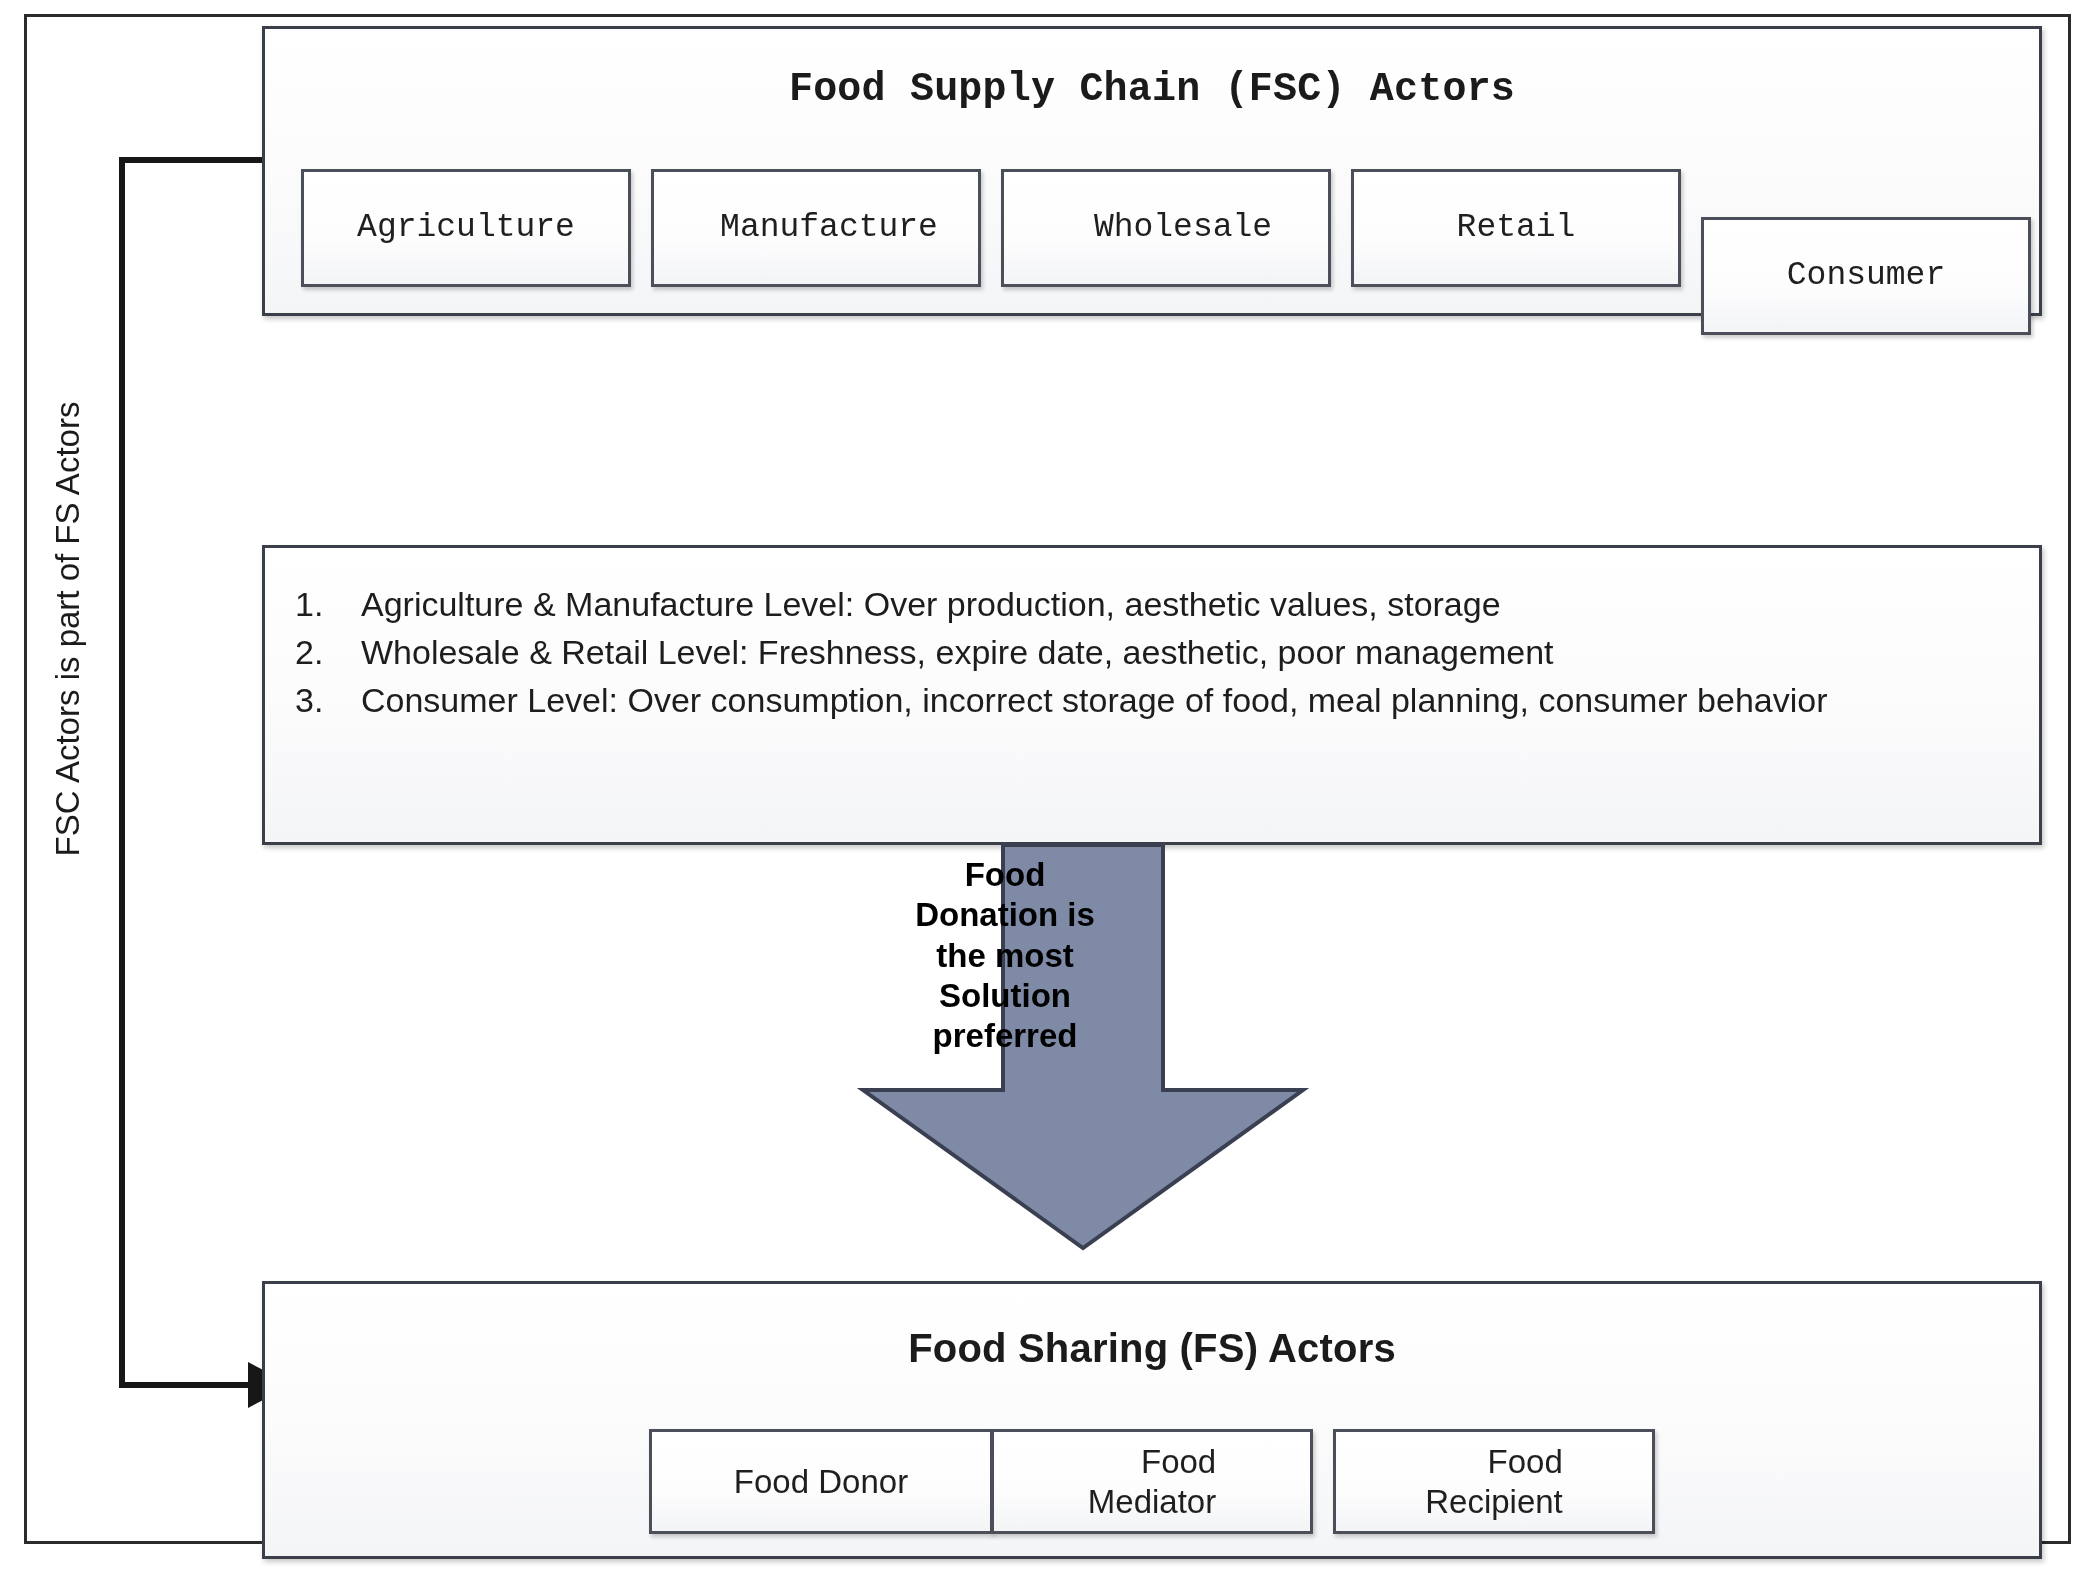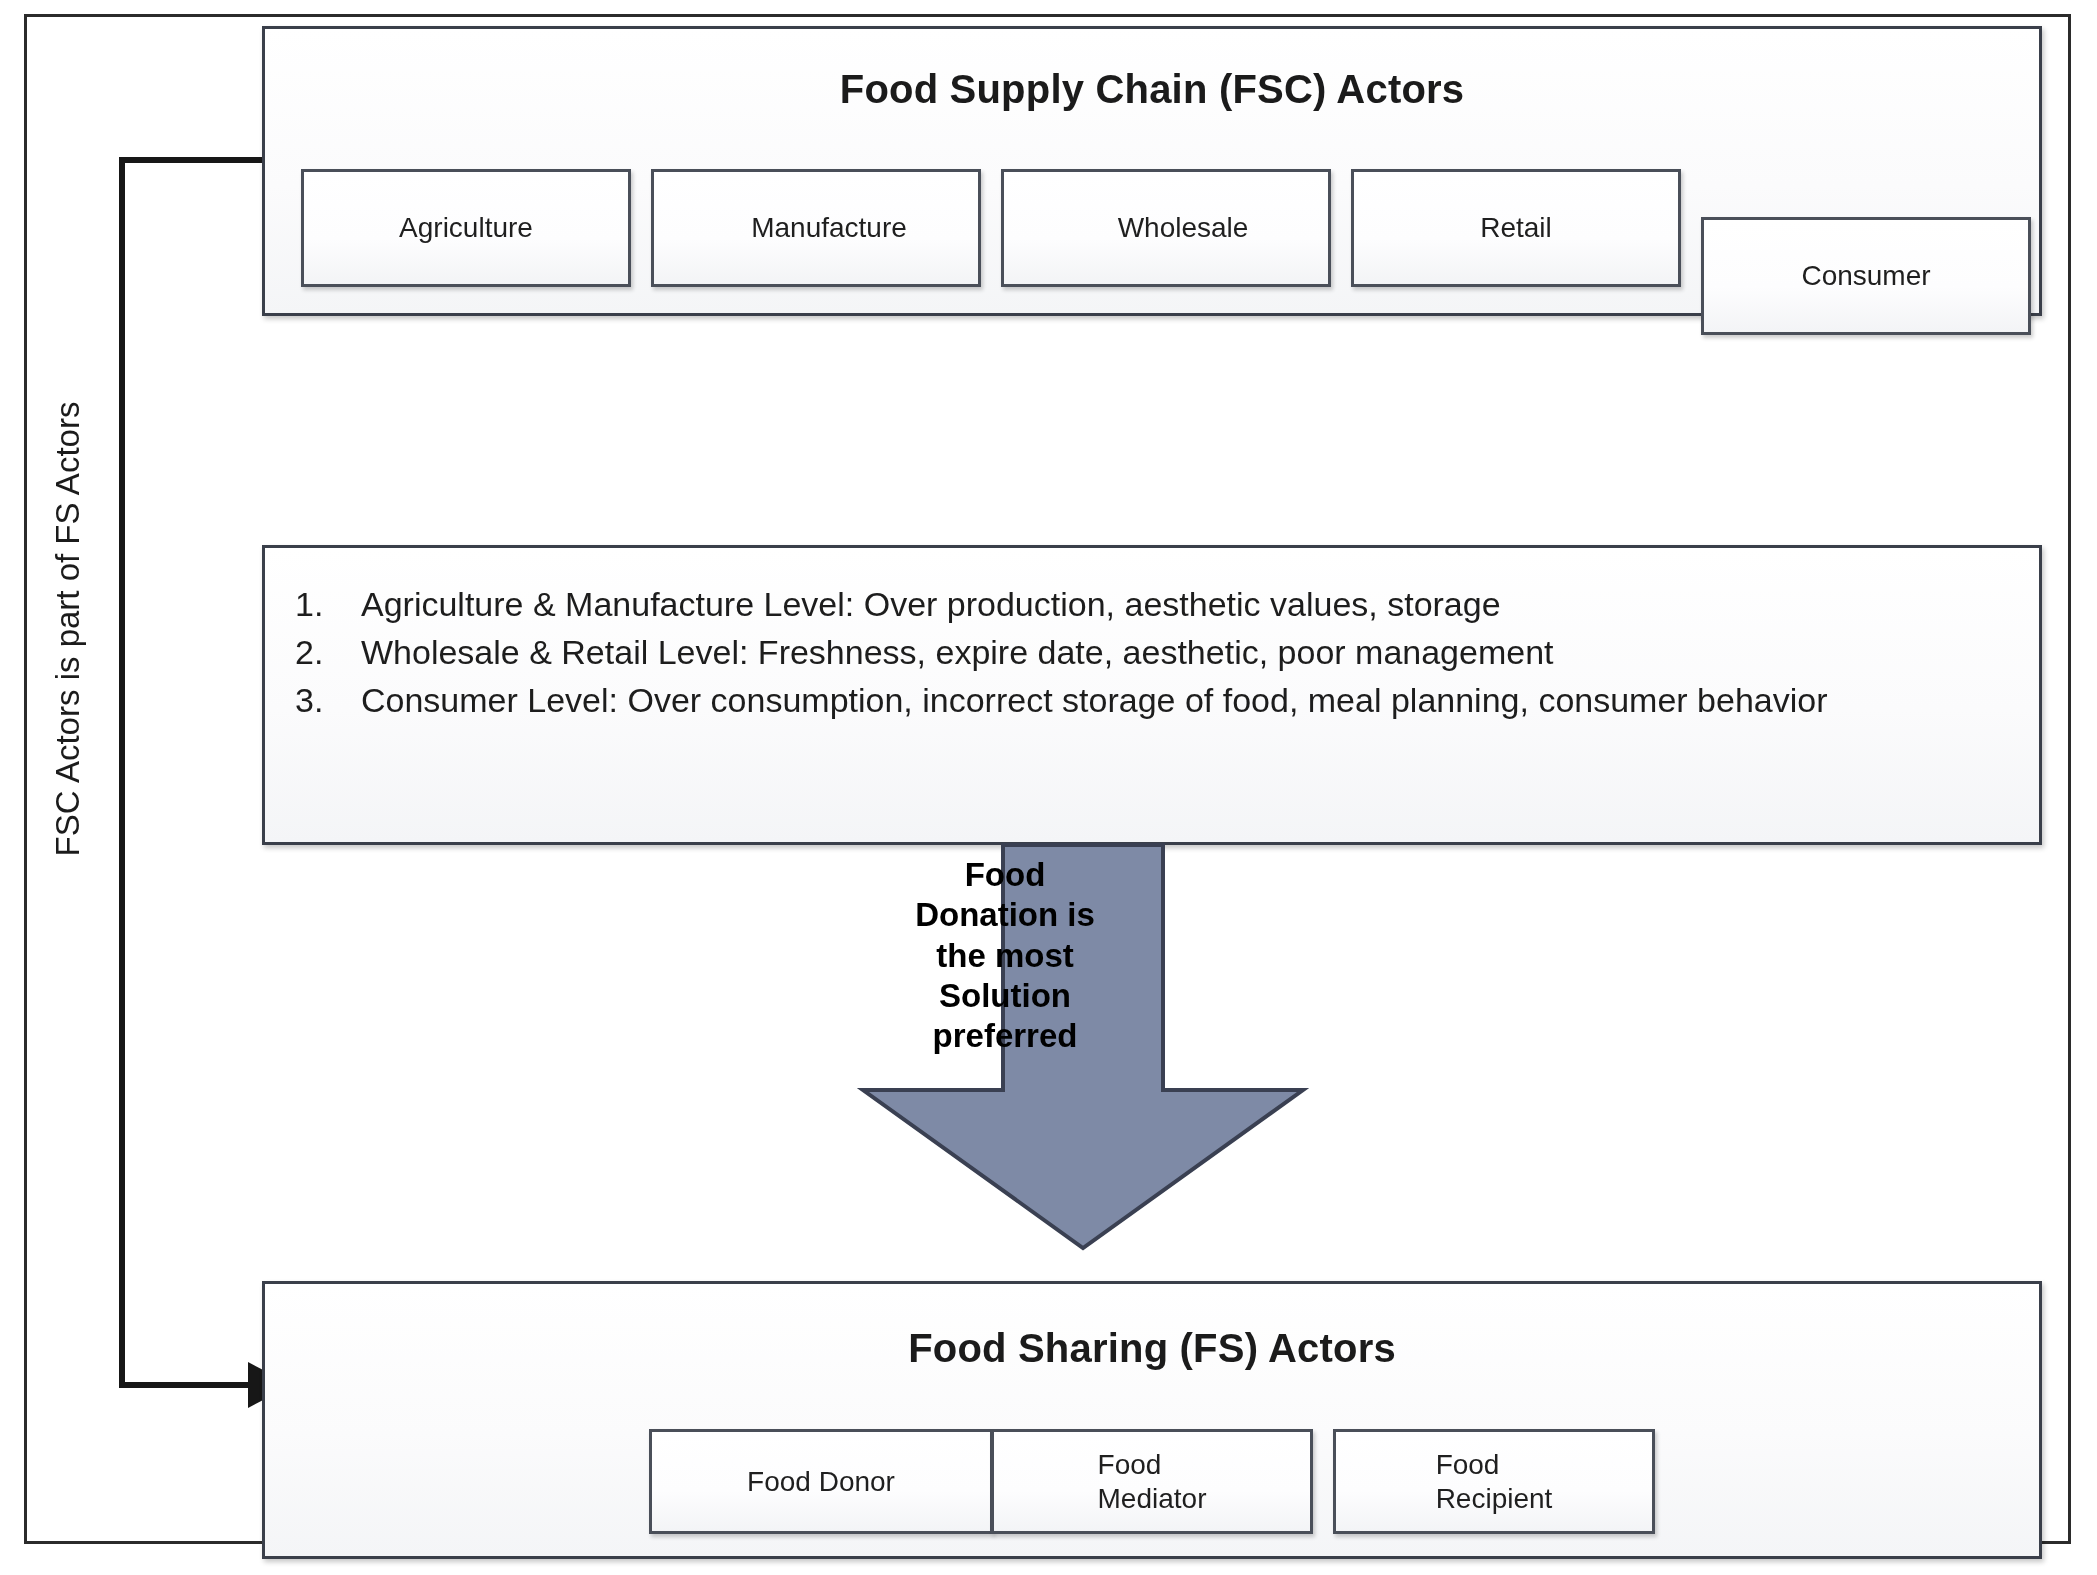--- a/index.html
+++ b/index.html
@@ -55,22 +55,22 @@
   
   .chip {
     position: absolute;
     box-sizing: border-box;
     background: linear-gradient(180deg, #ffffff 0%, #fdfdfe 60%, #f3f4f6 100%);
     border: 3px solid #4a4f59;
     box-shadow: 2px 3px 4px rgba(0,0,0,0.20);
     display: flex;
     align-items: center;
     justify-content: center;
-    text-align: left;
-    font-size: 28px;
+    text-align: right;
+    font-size: 33px;
     color: #1f1f1f;
     line-height: 1.2;
     padding: 4px 6px;
   }
 
   
   .causes-list {
     position: absolute;
     left: 30px;
     top: 34px;
@@ -144,21 +144,21 @@
 
   <div class="outer-frame"></div>
 
   <div class="side-label">FSC Actors is part of FS Actors</div>
 
   <svg class="connector" width="2097" height="1575">
     <polyline points="262,160 122,160 122,1385 252,1385" fill="none" stroke="#171717" stroke-width="6" stroke-linecap="square" stroke-linejoin="miter"></polyline>
     <polygon points="248,1362 292,1385 248,1408" fill="#171717"></polygon>
   </svg>
 
-  <div class="panel" style="left:262px; top:26px; width:1780px; height:290px;">
+  <div class="panel" style="left:262px; top:26px; width:1780px; height:290px;font-family:Liberation Mono, monospace;">
     <div class="panel-title" style="top:38px;">Food Supply Chain (FSC) Actors</div>
 
     <div class="chip" style="left:36px;  top:140px; width:330px; height:118px;">
       <span>Agriculture</span>
     </div>
     <div class="chip" style="left:386px; top:140px; width:330px; height:118px;padding-left:32px;">
       <span>Manufacture</span>
     </div>
     <div class="chip" style="left:736px; top:140px; width:330px; height:118px;padding-left:40px;">
       <span>Wholesale</span>

